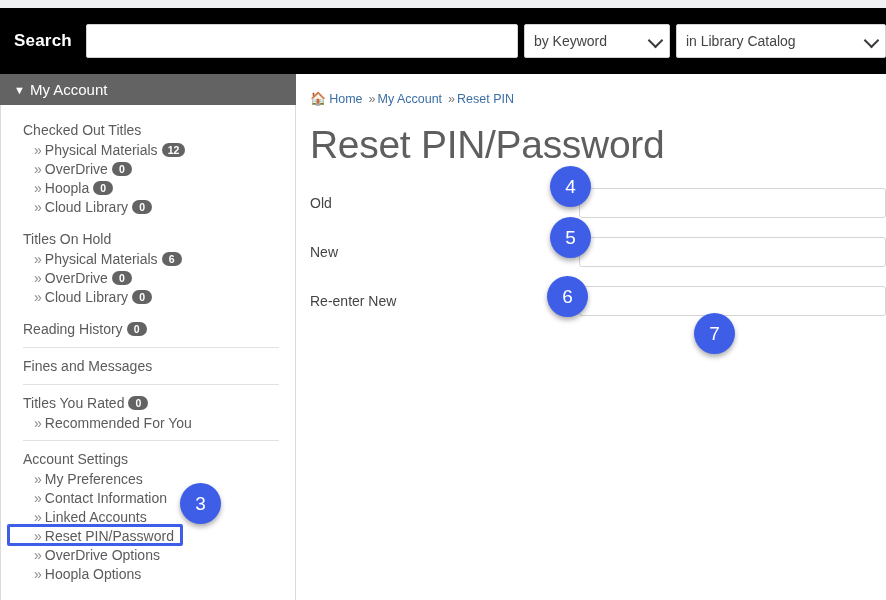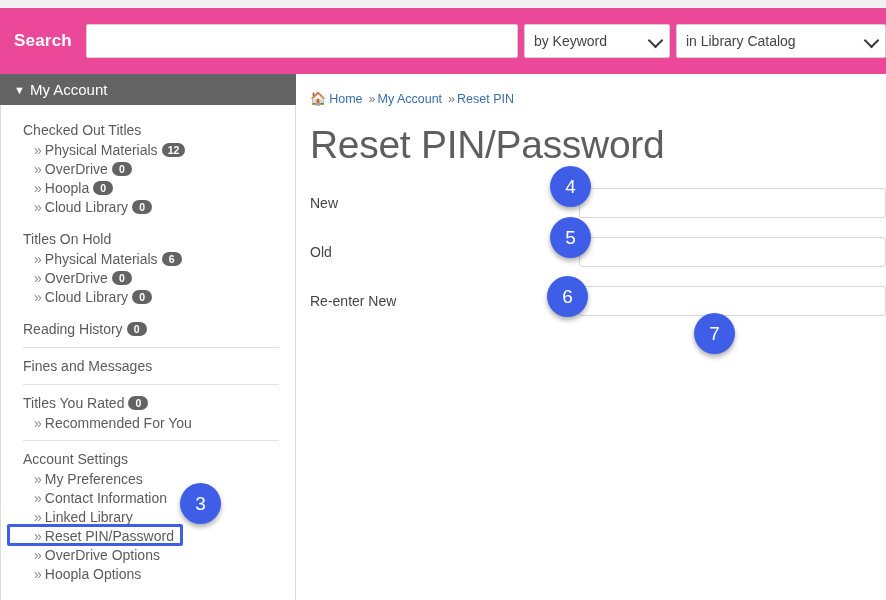--- a/index.html
+++ b/index.html
@@ -10,21 +10,21 @@
     -webkit-font-smoothing:antialiased;
   }
   .page{position:relative;width:886px;height:600px;overflow:hidden;background:#fff;}
 
   
   .top-strip{position:absolute;left:0;top:0;width:886px;height:8px;background:#f0f1f2;}
 
   
   .searchbar{
     position:absolute;left:0;top:8px;width:886px;height:66px;
-    background:#ec4899;
+    background:#000000;
     display:flex;align-items:center;
   }
   .search-label{
     color:#ffffff;font-size:17px;font-weight:bold;
     margin-left:14px;margin-right:14px;letter-spacing:.2px;
     white-space:nowrap;
   }
   .search-input{
     width:432px;height:34px;box-sizing:border-box;
     background:#ffffff;border:1px solid #cfd3d6;border-radius:2px;
@@ -193,21 +193,21 @@
 
       <div class="grp sep">
         <div class="grp-title"><span>Titles You Rated</span><span class="badge">0</span></div>
         <div class="sublink"><span class="chev">»</span><span>Recommended For You</span></div>
       </div>
 
       <div class="grp sep">
         <div class="grp-title">Account Settings</div>
         <div class="sublink"><span class="chev">»</span><span>My Preferences</span></div>
         <div class="sublink"><span class="chev">»</span><span>Contact Information</span></div>
-        <div class="sublink"><span class="chev">»</span><span>Linked Library</span></div>
+        <div class="sublink"><span class="chev">»</span><span>Linked Accounts</span></div>
         <div class="sublink hl-wrap">
           <span class="chev">»</span><span>Reset PIN/Password</span>
           <span class="hl-box"></span>
         </div>
         <div class="sublink"><span class="chev">»</span><span>OverDrive Options</span></div>
         <div class="sublink"><span class="chev">»</span><span>Hoopla Options</span></div>
       </div>
 
     </div>
 
@@ -216,25 +216,25 @@
   <div class="main">
 
     <div class="breadcrumb">
       <span class="home-ico">🏠</span><a href="#">Home</a><span class="sepr">»</span><a href="#">My Account</a><span class="sepr">»</span><span class="cur">Reset PIN</span>
     </div>
 
     <h1 class="page-title">Reset PIN/Password</h1>
 
     <div class="form">
       <div class="frow">
+        <div class="flabel">Old</div>
+        <input class="finput" type="text" placeholder="" style="">
+      </div>
+      <div class="frow">
         <div class="flabel">New</div>
-        <input class="finput" type="text" placeholder="" style="">
-      </div>
-      <div class="frow">
-        <div class="flabel">Old</div>
         <input class="finput" type="text" placeholder="" style="">
       </div>
       <div class="frow">
         <div class="flabel">Re-enter New</div>
         <input class="finput" type="text" placeholder="" style="">
       </div>
     </div>
   </div>
 
   <div class="callout" id="c3">3</div>

